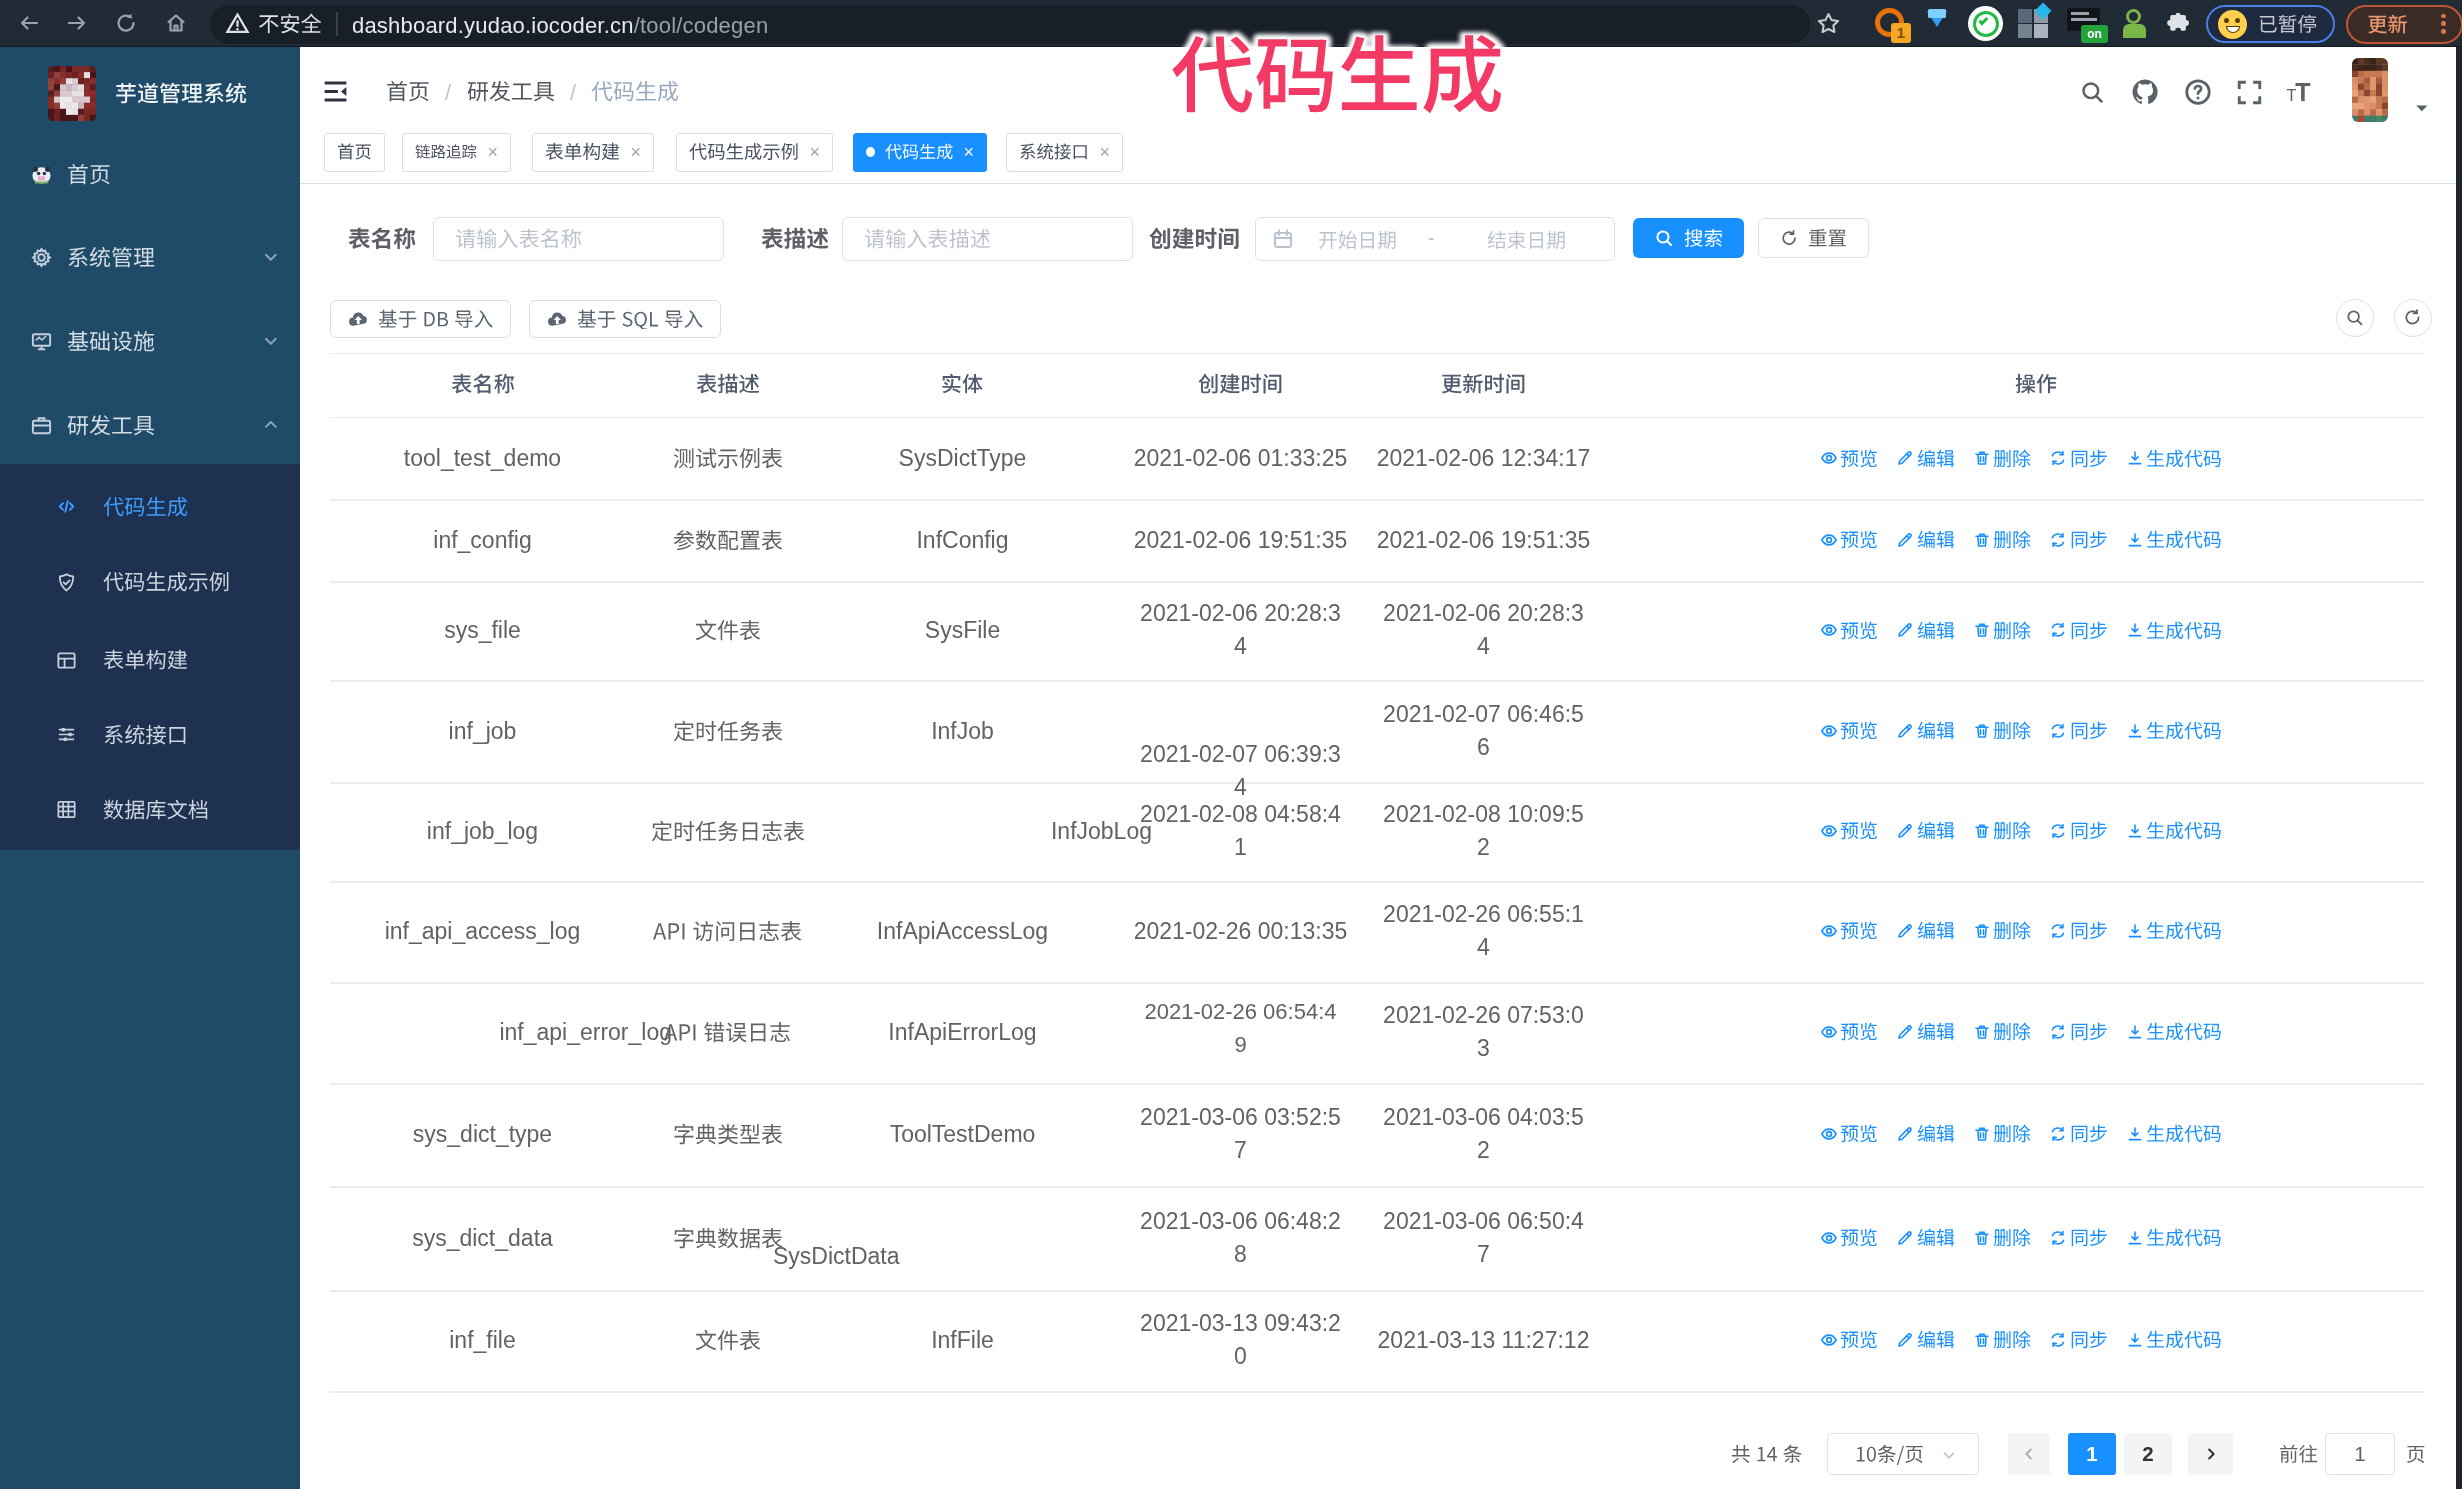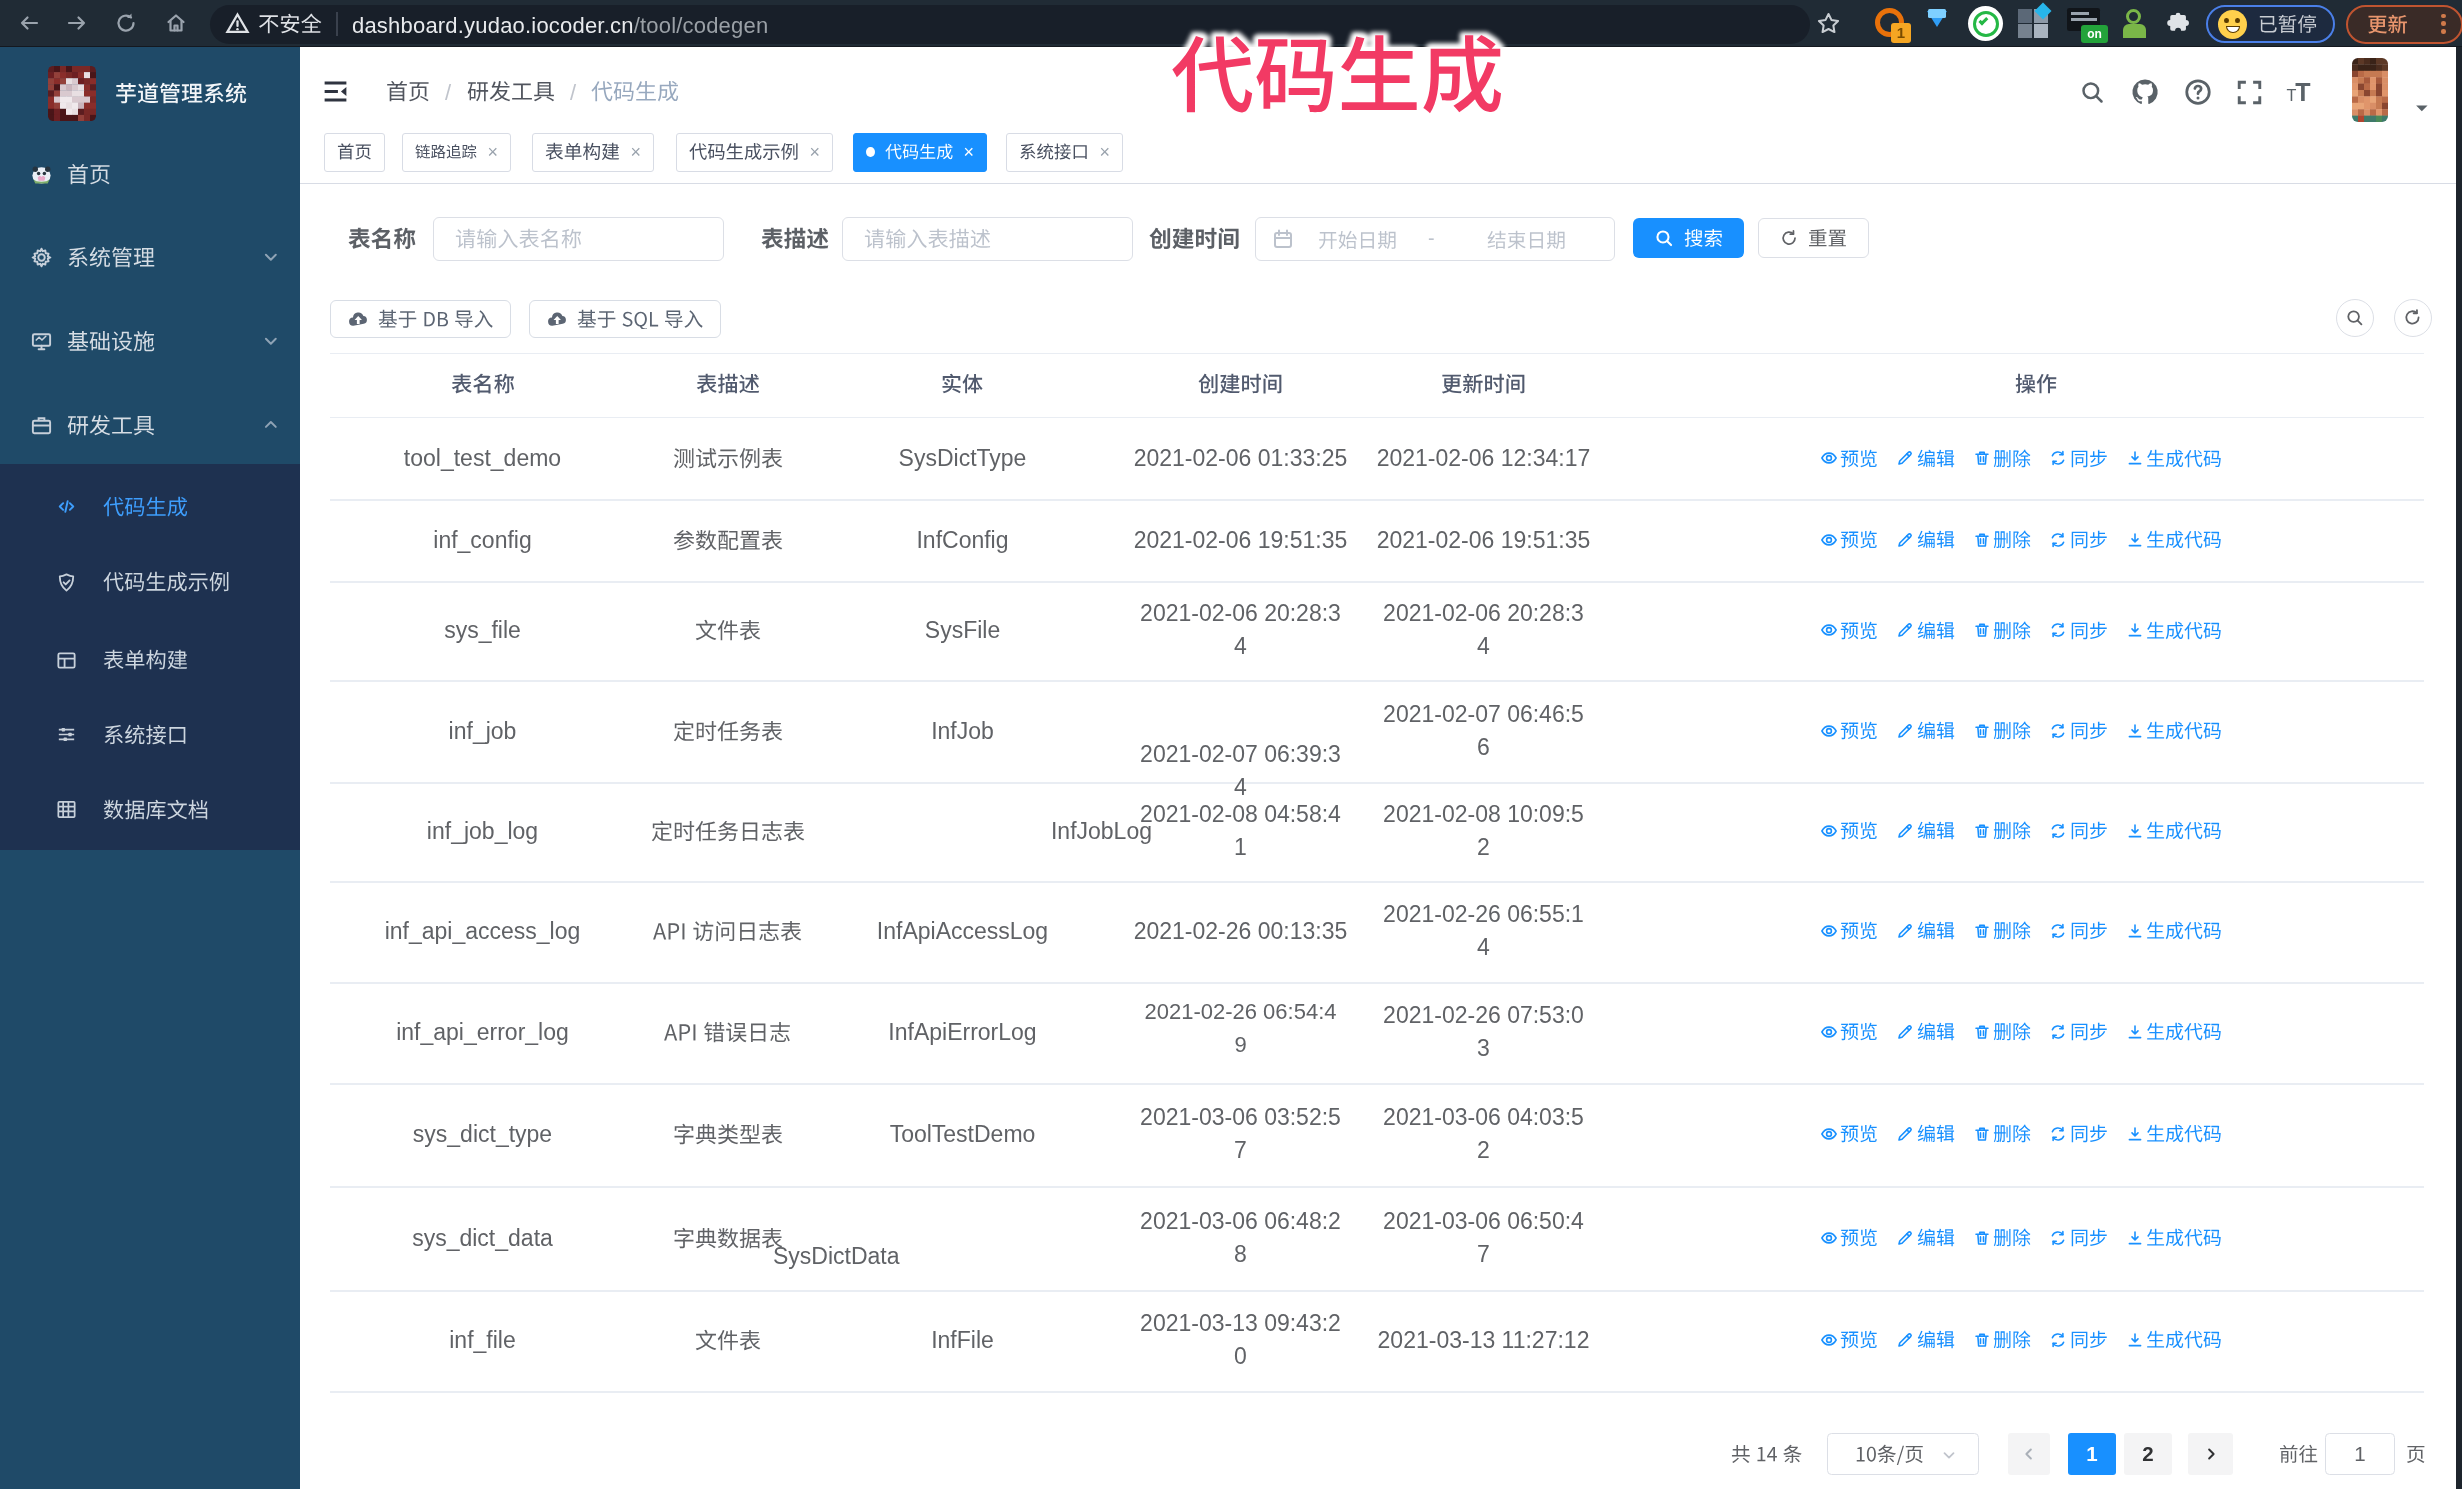--- a/index.html
+++ b/index.html
@@ -1320,21 +1320,21 @@
 <div class="abs" style="left:2146px;top:921px">
     <svg class="ct" width="76" height="19.7" style="vertical-align:-2.8px;" viewBox="0 0 100 26">
       <g transform="translate(0,22.0) scale(0.025000,-0.025000)" fill="#1890ff">
         <use href="#g30" x="0"></use>
         <use href="#g31" x="1000"></use>
         <use href="#g28" x="2000"></use>
         <use href="#g29" x="3000"></use>
       </g>
     </svg>
   </div>
-<div class="abs" style="left:293px;top:1032px;width:379px;font-size:23px;color:#606266;text-align:center;line-height:33px;transform:translateY(-50%)">inf_api_error_log</div>
+<div class="abs" style="left:293px;top:1032px;width:379px;font-size:23px;color:#606266;text-align:right;line-height:33px;transform:translateY(-50%)">inf_api_error_log</div>
 <div class="abs" style="left:664px;top:1021px">
     <svg class="ct" width="127" height="23" style="vertical-align:-3.3px;" viewBox="0 0 168 30">
       <g transform="translate(0,25.5) scale(0.029000,-0.029000)" fill="#606266">
         <use href="#g113" x="0"></use>
         <use href="#g114" x="608"></use>
         <use href="#g115" x="1241"></use>
         <use href="#g118" x="1794"></use>
         <use href="#g119" x="2794"></use>
         <use href="#g67" x="3794"></use>
         <use href="#g112" x="4794"></use>

